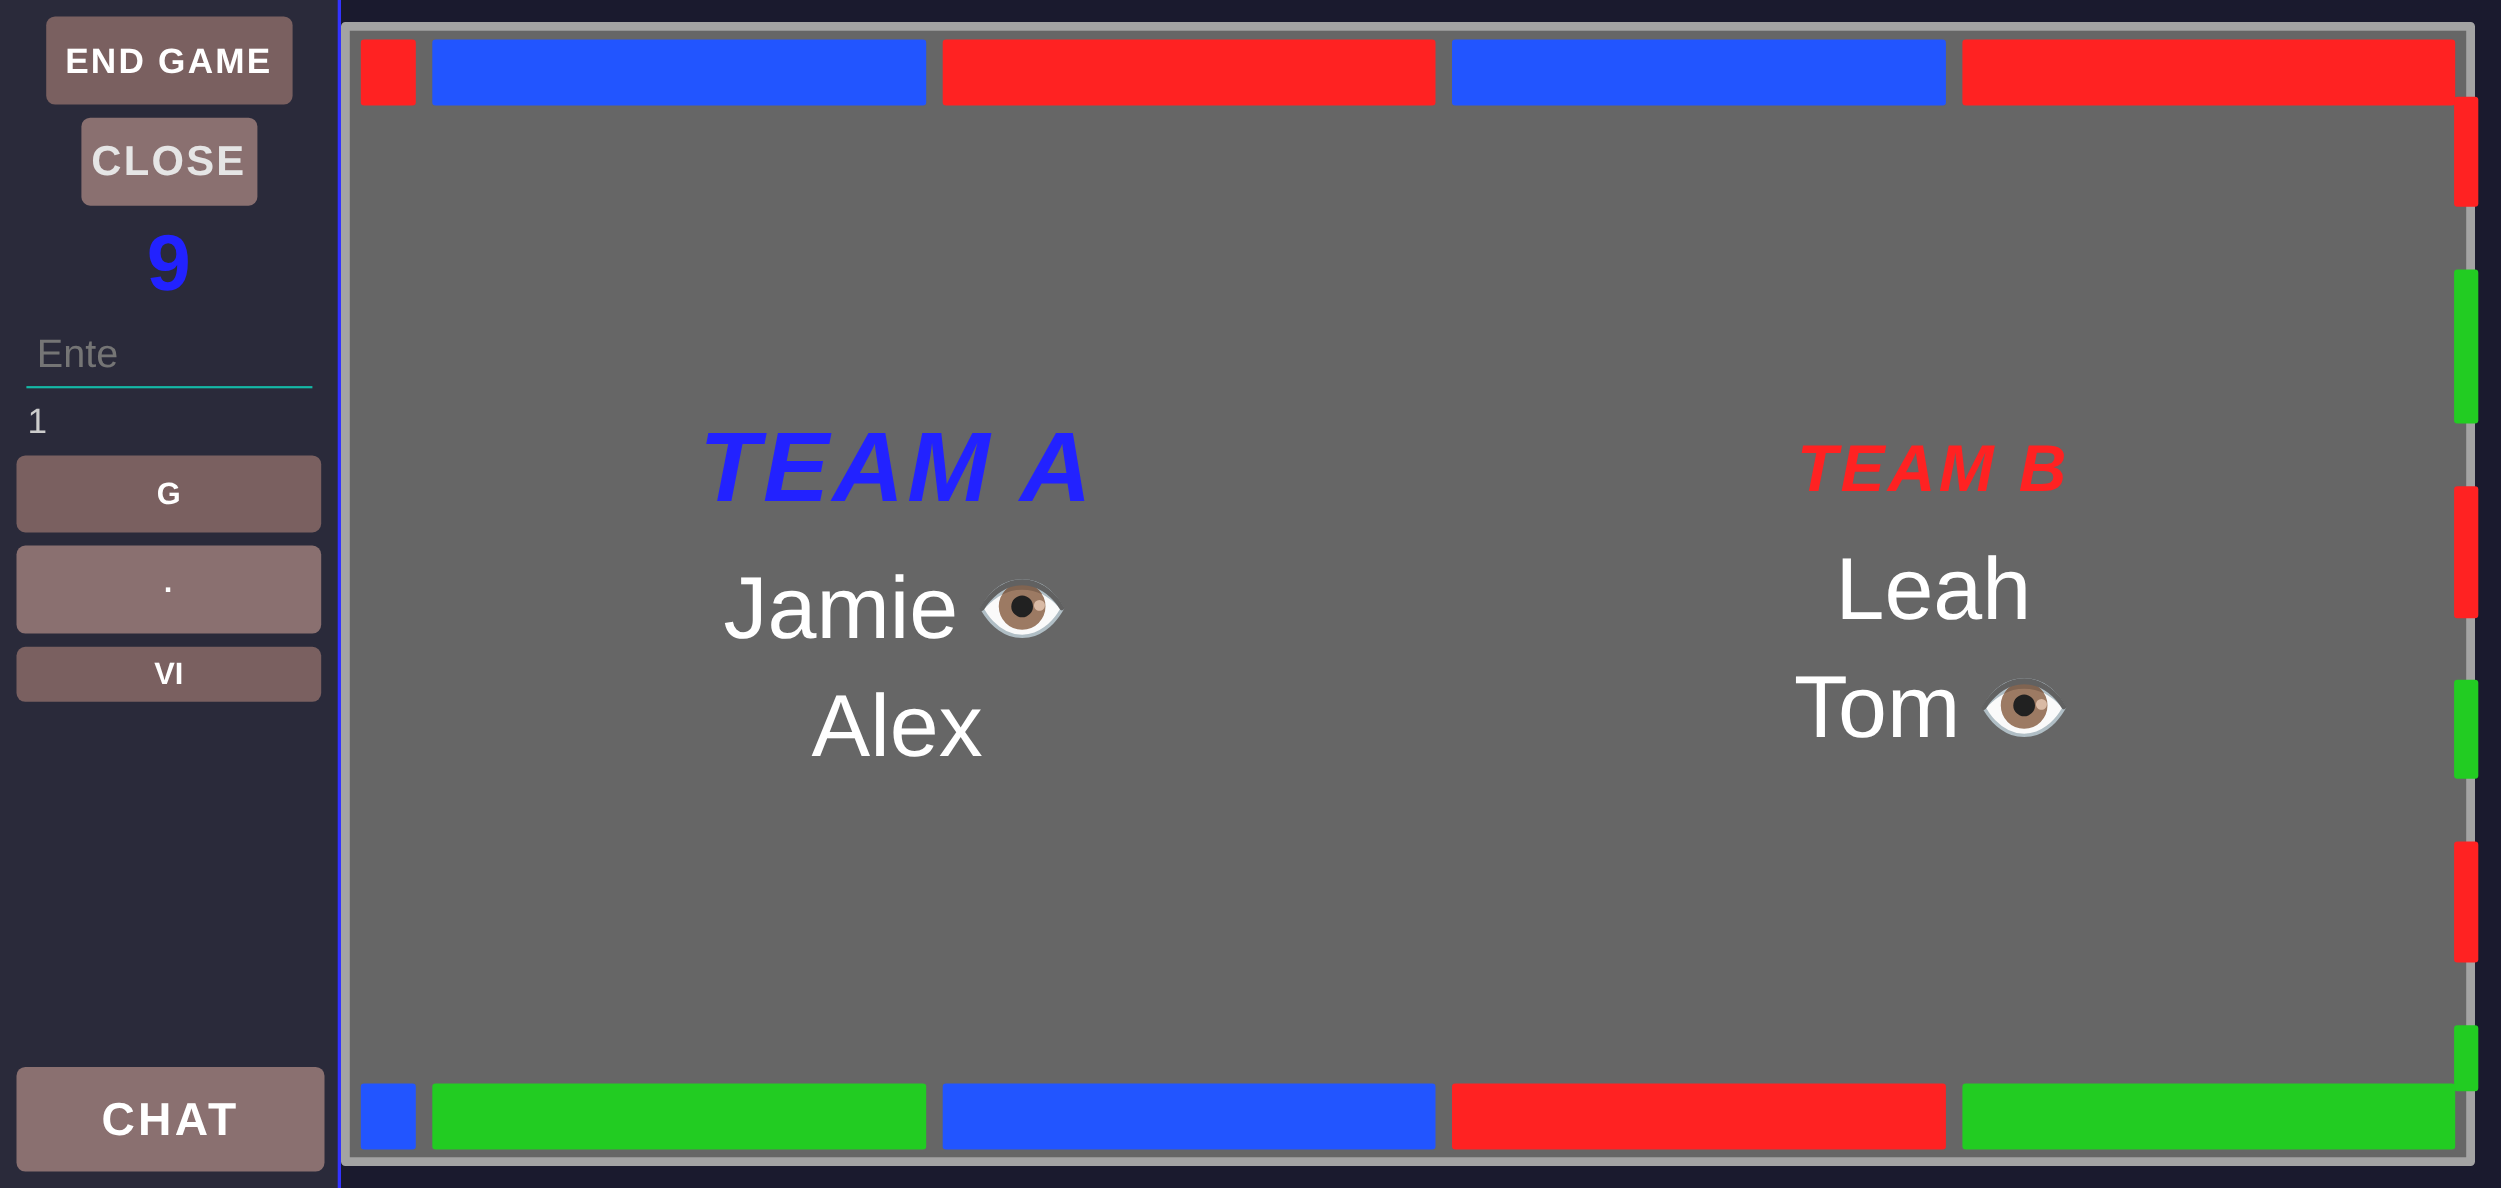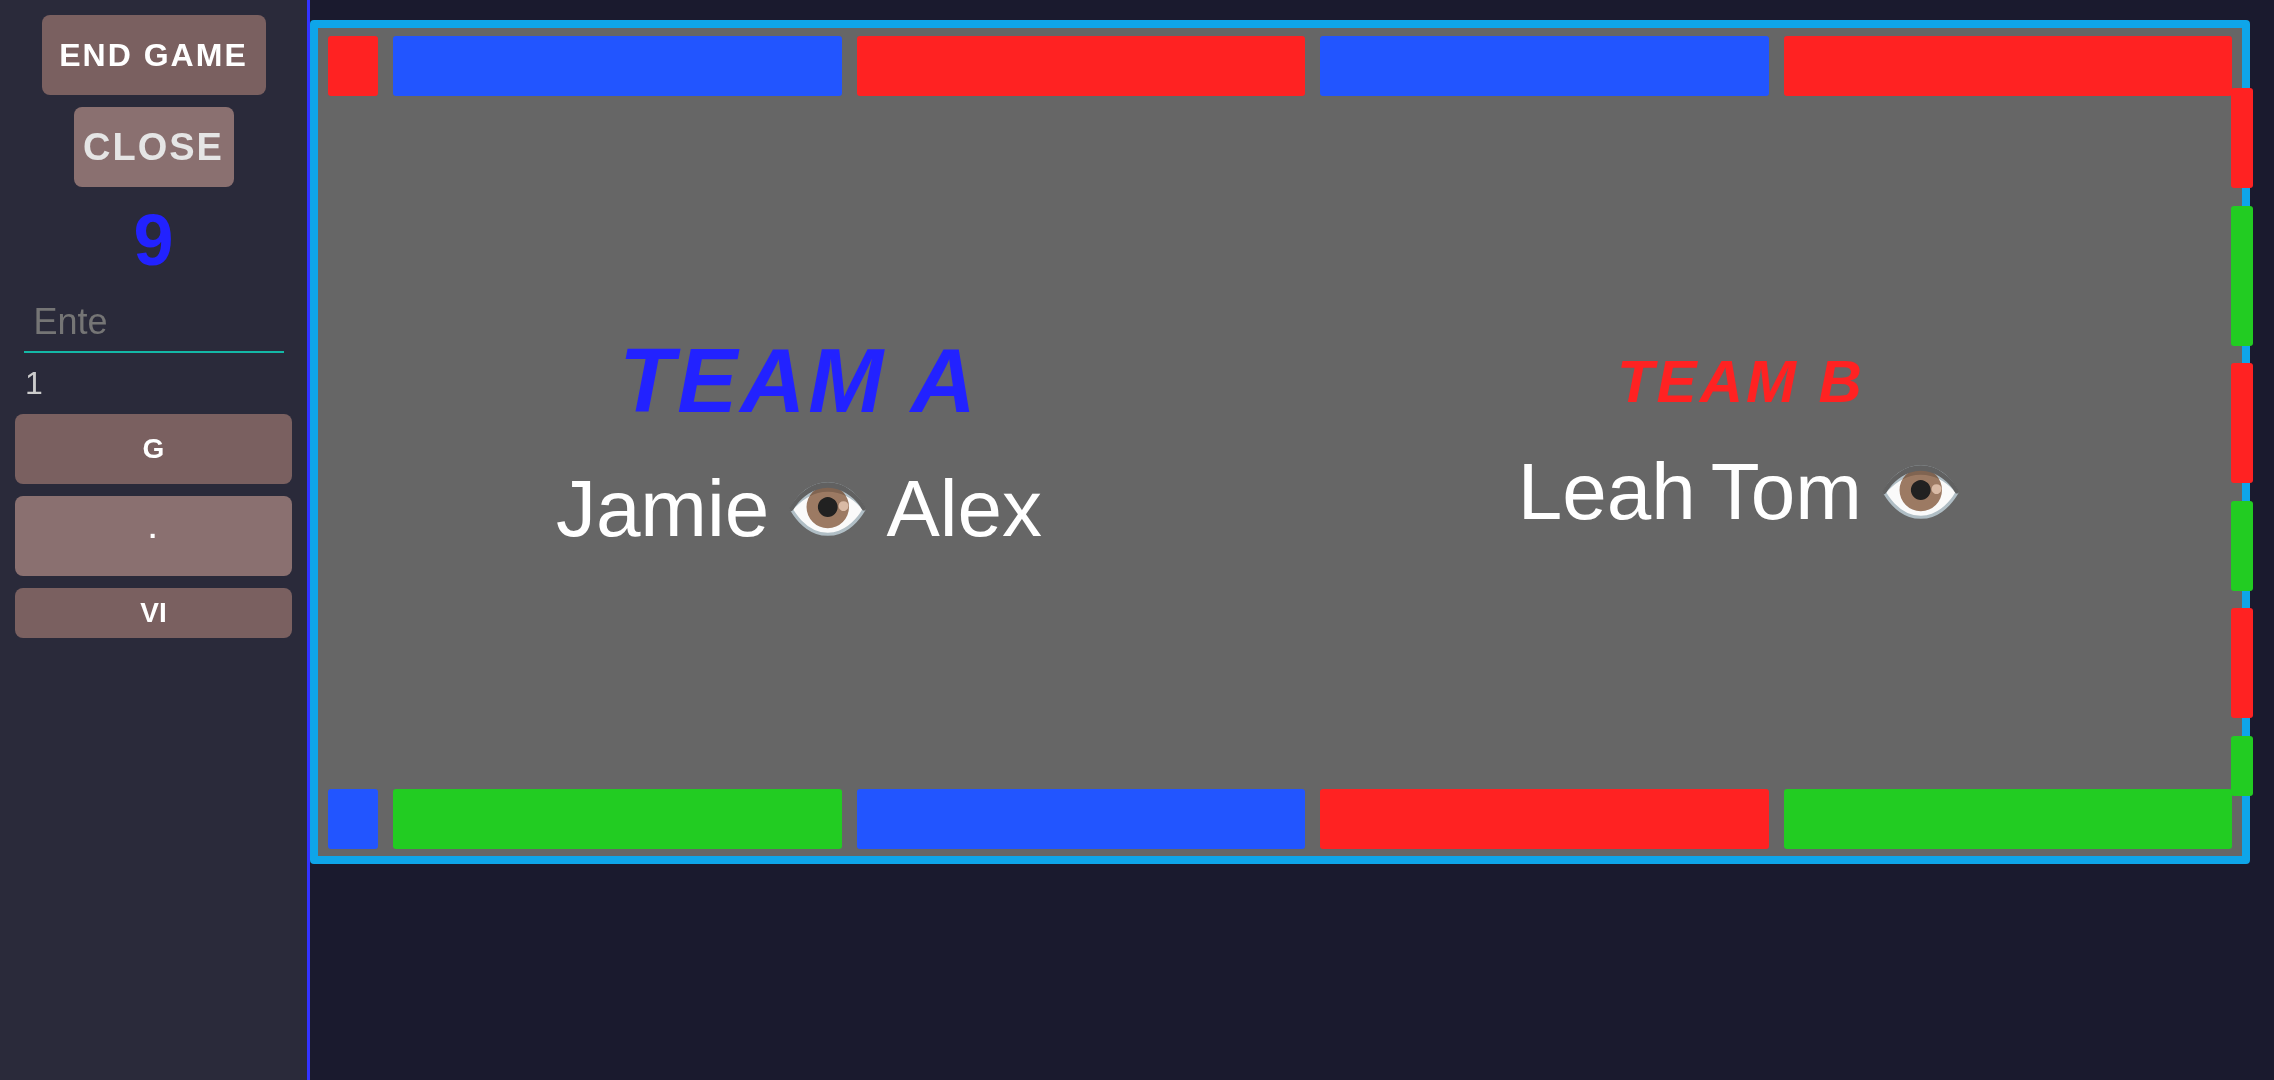--- a/index.html
+++ b/index.html
@@ -12,23 +12,23 @@
       overflow: hidden;
       position: relative;
     }
 
     
     .game-area {
       position: absolute;
       left: 310px;
       top: 20px;
       width: 1940px;
-      height: 844px;
+      height: 1040px;
       background: #666666;
-      border: 8px solid #0ea5e9;
+      border: 8px solid #a3a3a3;
       border-radius: 4px;
     }
 
     
     .top-segments {
       position: absolute;
       top: 0;
       left: 0;
       right: 0;
       height: 75px;
@@ -170,21 +170,21 @@
       font-size: 60px;
       font-weight: 900;
       color: #ff2222;
       font-style: italic;
       font-family: Arial Black, Arial, sans-serif;
       letter-spacing: 3px;
     }
 
     .player-list {
       display: flex;
-      flex-direction: row;
+      flex-direction: column;
       align-items: center;
       gap: 15px;
     }
 
     .player-name {
       font-size: 80px;
       color: #ffffff;
       font-family: Arial, sans-serif;
       display: flex;
       align-items: center;
@@ -331,20 +331,21 @@
   <div class="sidebar-top-section">
     <button class="end-game-btn">END GAME</button>
     <button class="close-btn">CLOSE</button>
     <span class="score-display">9</span>
     <input class="input-field" placeholder="Ente" style="">
     <span class="round-label">1</span>
     <button class="generic-btn">G</button>
     <button class="generic-btn2">·</button>
     <button class="view-btn">VI</button>
   </div>
+  <button class="chat-btn">CHAT</button>
 </div>
 
 <div class="game-area">
 
   <div class="top-segments">
     <div class="top-seg-red"></div>
     <div class="top-seg-blue"></div>
     <div class="top-seg-red2"></div>
     <div class="top-seg-blue2"></div>
     <div class="top-seg-red3"></div>

